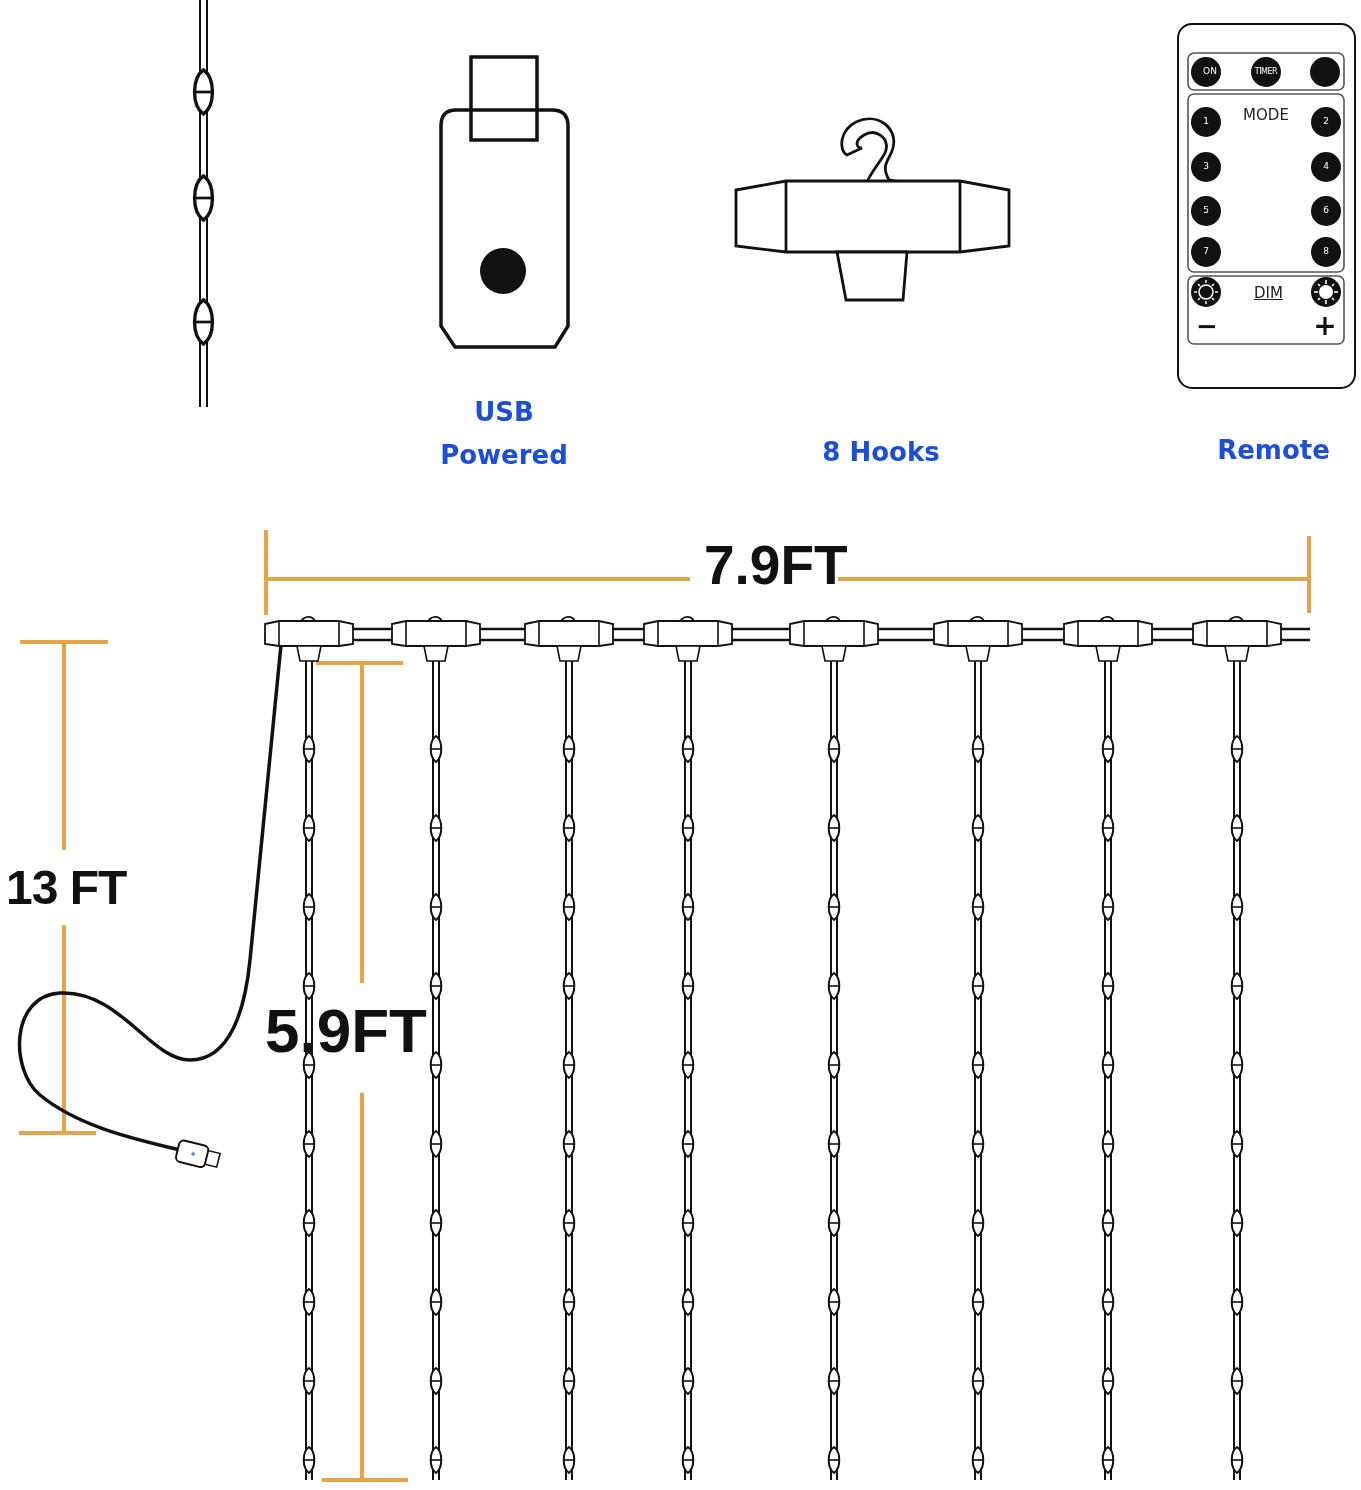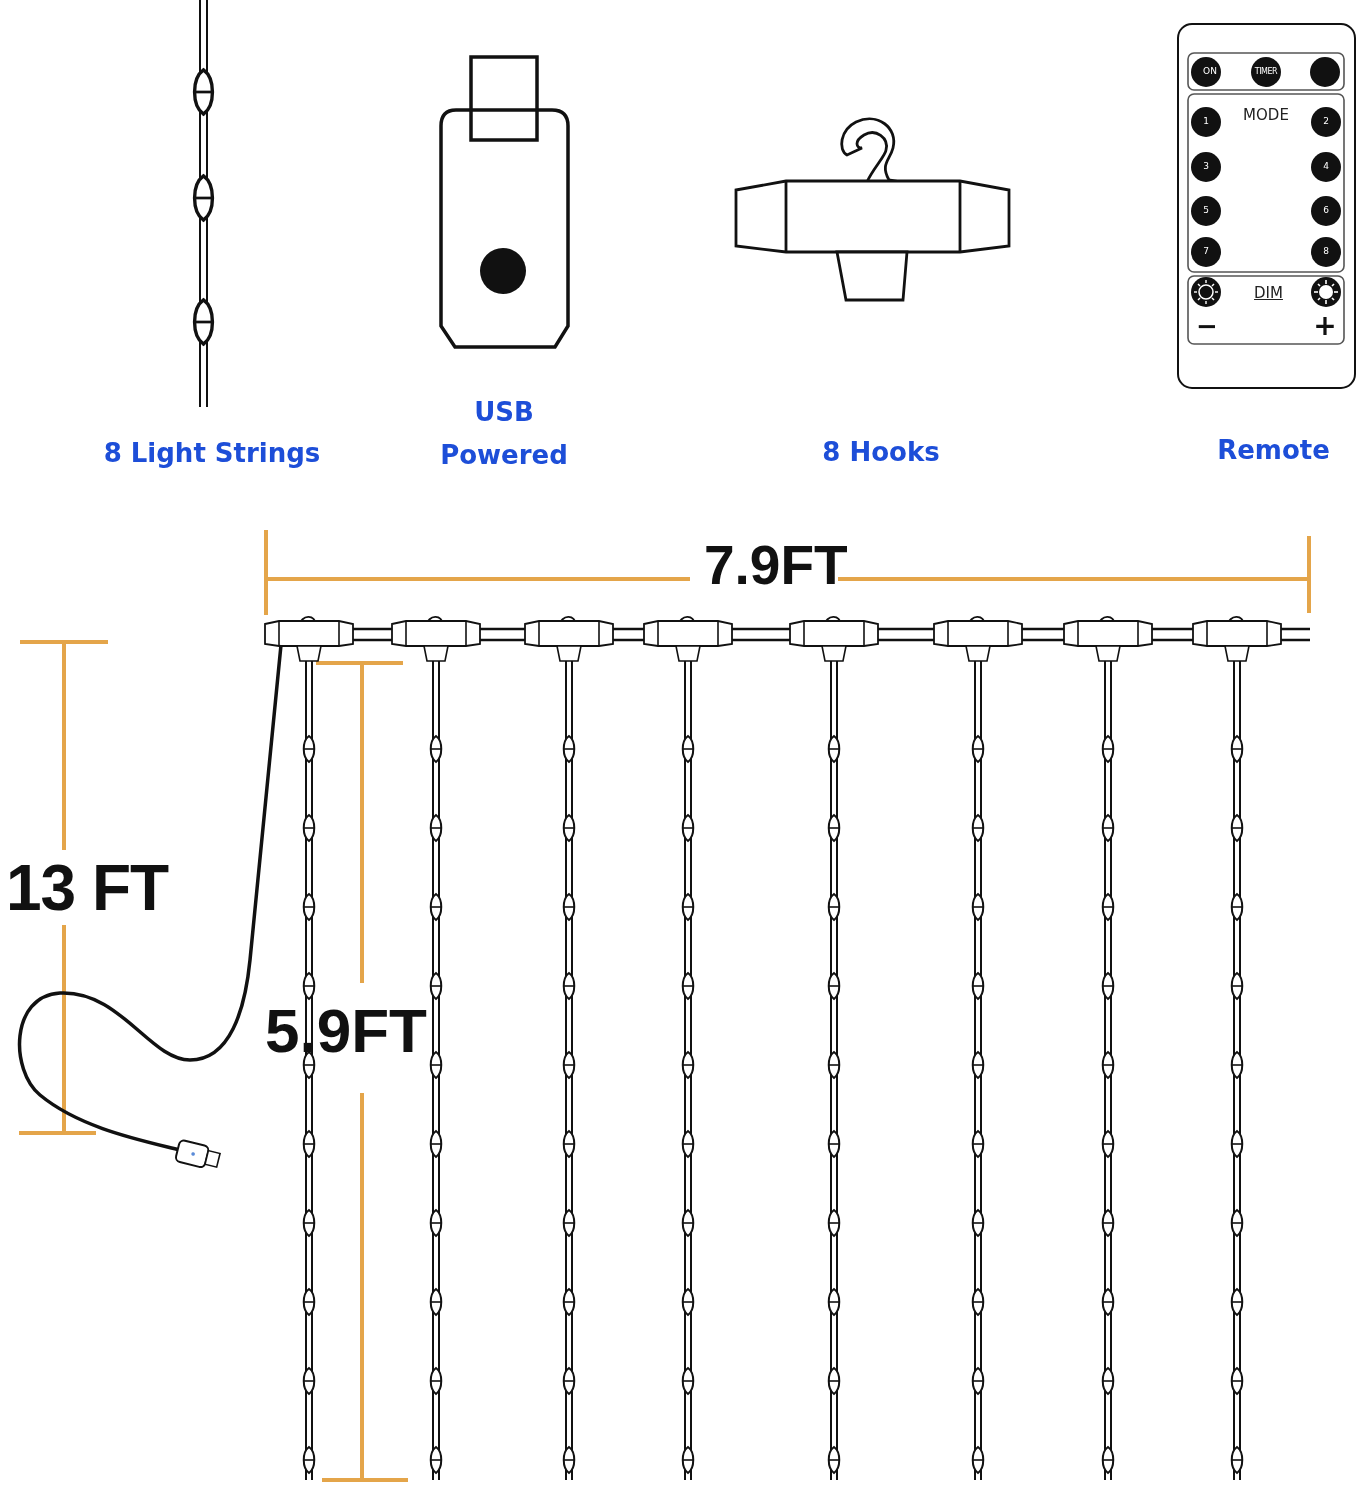--- a/index.html
+++ b/index.html
@@ -259,21 +259,20 @@
     <g>
       <path d="M281,645 L250,960 C245,1010 230,1060 190,1060 C150,1060 120,990 60,993 C10,996 10,1070 40,1095 C80,1128 140,1140 180,1150" fill="none" stroke="#111" stroke-width="3.5"></path>
       <g transform="translate(197,1155) rotate(14)">
         <rect x="-20" y="-11" width="30" height="22" rx="5" fill="#fff" stroke="#111" stroke-width="2"></rect>
         <rect x="10" y="-7" width="12" height="14" fill="#fff" stroke="#111" stroke-width="1.6"></rect>
         <circle cx="-4" cy="0" r="1.8" fill="#5A8BD8"></circle>
       </g>
     </g>
   </svg>
 
-  <div class="label-orange" style="left:82px; top:432px; width:260px;">8 Light Strings</div>
   <div class="label-orange" style="left:414px; top:391px; width:180px;">
     <div>USB</div>
     <div>Powered</div>
   </div>
   <div class="label-orange" style="left:781px; top:431px; width:200px;">8 Hooks</div>
   <div class="label-orange" style="left:1196px; top:429px; width:155px;">Remote</div>
 
   <div class="remote-text" style="position:absolute; left:0; top:0;">
     <span style="position:absolute; left:1191px; top:66px; width:38px; text-align:center; color:#fff; font-size:9px;">ON</span>
     <span style="position:absolute; left:1248px; top:67px; width:36px; text-align:center; color:#fff; font-size:8px; letter-spacing:-0.5px;">TIMER</span>
@@ -287,15 +286,15 @@
     <span style="position:absolute; left:1316px; top:205px; width:20px; text-align:center; color:#fff; font-size:9px;">6</span>
     <span style="position:absolute; left:1196px; top:246px; width:20px; text-align:center; color:#fff; font-size:9px;">7</span>
     <span style="position:absolute; left:1316px; top:246px; width:20px; text-align:center; color:#fff; font-size:9px;">8</span>
     <span style="position:absolute; left:1246px; top:284px; width:45px; text-align:center; color:#222; font-size:15px;text-decoration:underline;">DIM</span>
     <span style="position:absolute; left:1196px; top:311px; width:22px; text-align:center; color:#111; font-size:26px; font-weight:bold; line-height:30px;">−</span>
     <span style="position:absolute; left:1312px; top:311px; width:26px; text-align:center; color:#111; font-size:28px; font-weight:bold; line-height:30px;">+</span>
   </div>
 
   <div class="dim-label" style="left:704px; top:533px; font-size:55px; line-height:64px;">7.9FT</div>
   <div class="dim-label" style="left:265px; top:995px; font-size:62px; line-height:72px;">5.9FT</div>
-  <div class="dim-label" style="left:6px; top:860px; font-size:64px; line-height:56px; letter-spacing:-1px;">13 FT</div>
+  <div class="dim-label" style="left:6px; top:860px; font-size:48px; line-height:56px; letter-spacing:-1px;">13 FT</div>
 
 </div>
 
 </body></html>

